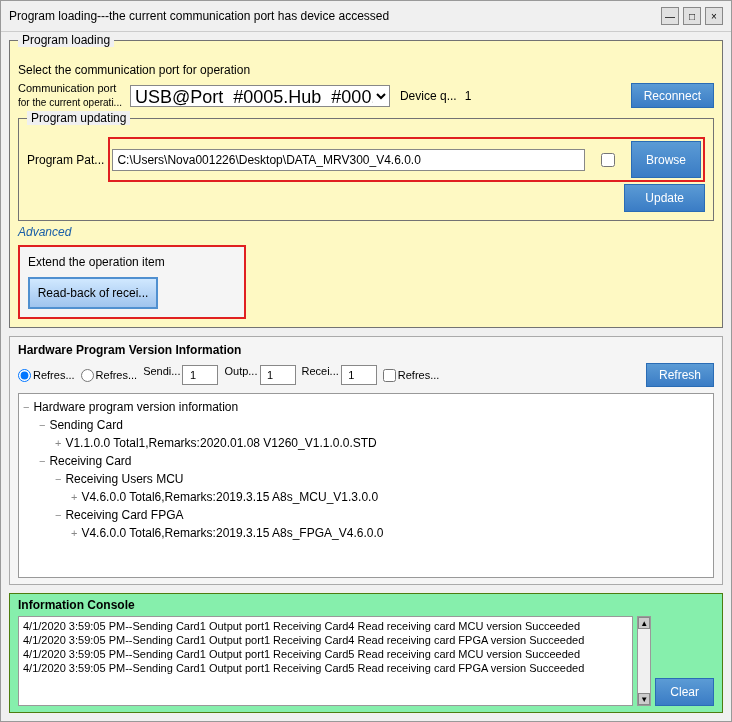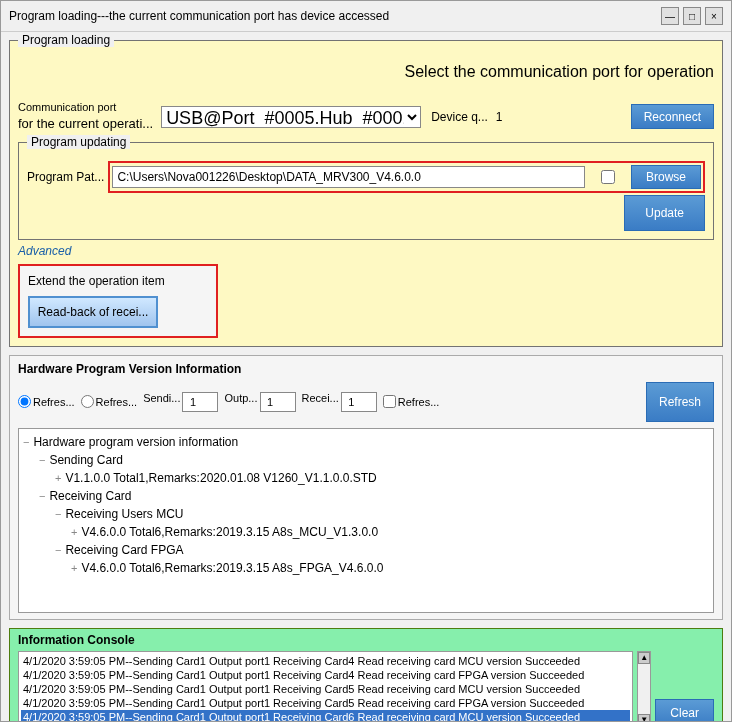--- a/index.html
+++ b/index.html
@@ -136,21 +136,21 @@
       margin-top: 4px;
       display: inline-block;
       font-style: italic;
     }
     .update-row {
       display: flex;
       justify-content: flex-end;
       margin-top: 2px;
     }
     .update-btn {
-      height: 36px;
+      height: 28px;
       padding: 0 20px;
     }
     
     .extend-box {
       border: 2px solid #e02020;
       padding: 8px;
       display: flex;
       flex-direction: column;
       gap: 6px;
       background: #f5f5f5;
@@ -302,25 +302,25 @@
     </div>
   </div>
 
   <div class="content">
 
     <div class="group-box">
       <span class="group-box-title">Program loading</span>
 
       
       <div style="margin-top:6px;">
-        <div style="font-size:16px; margin-bottom:19px;text-align:right;">Select the communication port for operation</div>
+        <div style="font-size:12px; margin-bottom:4px;">Select the communication port for operation</div>
         <div class="row">
           <div style="display:flex;flex-direction:column;margin-right:2px;">
             <span style="font-size:11px;line-height:1.4;">Communication port</span>
-            <span style="font-size:13px;line-height:1.4;">for the current operati...</span>
+            <span style="font-size:10px;line-height:1.4;">for the current operati...</span>
           </div>
           <select style="width:260px; height:22px; font-size:18px;">
             <option>USB@Port_#0005.Hub_#0001</option>
           </select>
           <div class="device-q">
             <span style="font-size:12px;">Device q...</span>
             <span style="font-size:12px;margin-left:4px;">1</span>
           </div>
           <button class="btn btn-blue reconnect-btn" style="margin-left:auto;">Reconnect</button>
         </div>
@@ -328,34 +328,34 @@
 
       
       <div class="group-box" style="margin-top:8px; padding-top:10px;">
         <span class="group-box-title">Program updating</span>
         <div class="program-updating-inner">
           <div class="program-path-row">
             <span class="program-path-label">Program Pat...</span>
             <div style="border:2px solid #e02020; display:flex; align-items:center; gap:16px; padding:2px; flex:1;">
               <input type="text" class="path-input" style="flex: 1 1 0%; height: 22px;" value="C:\Users\Nova001226\Desktop\DATA_MRV300_V4.6.0.0">
               <input type="checkbox" class="checkbox-small" style="">
-              <button class="btn btn-blue" style="height:24px; padding:0 14px;">Browse</button>
+              <button class="btn btn-blue" style="height:37px; padding:0 14px;">Browse</button>
             </div>
           </div>
           <div class="update-row">
             <button class="btn btn-blue update-btn">Update</button>
           </div>
         </div>
       </div>
 
       
       <a class="advanced-link" href="#">Advanced</a>
 
       
-      <div class="extend-box" style="margin-top:6px; width:200px;">
+      <div class="extend-box" style="margin-top:6px; width:228px;">
         <span class="extend-title">Extend the operation item</span>
         <button class="read-back-btn">Read-back of recei...</button>
       </div>
     </div>
 
     <div class="hw-section">
       <div class="hw-title">Hardware Program Version Information</div>
       <div class="hw-controls-row">
 
         <div class="radio-group">
@@ -381,21 +381,21 @@
         <div class="spin-group">
           <span class="spin-label">Recei...</span>
           <input type="number" value="1" min="1" style="">
         </div>
 
         <div style="display:flex;align-items:center;gap:2px;">
           <input type="checkbox" style="">
           <span class="checkbox-label">Refres...</span>
         </div>
 
-        <button class="btn btn-blue" style="height:40px; padding:0 12px; margin-left:auto;">Refresh</button>
+        <button class="btn btn-blue" style="height:24px; padding:0 12px; margin-left:auto;">Refresh</button>
       </div>
 
       <div class="tree-area">
         <div class="tree-node">
           <div class="tree-node-row">
             <span class="tree-dash">−</span>
             <span>Hardware program version information</span>
           </div>
         </div>
         <div class="tree-node tree-indent-1">
@@ -444,21 +444,20 @@
     </div>
 
     <div class="info-section">
       <div class="info-title">Information Console</div>
       <div class="info-body">
         <div class="info-log">
           <div class="log-line">4/1/2020 3:59:05 PM--Sending Card1 Output port1 Receiving Card4 Read receiving card MCU version Succeeded</div>
           <div class="log-line">4/1/2020 3:59:05 PM--Sending Card1 Output port1 Receiving Card4 Read receiving card FPGA version Succeeded</div>
           <div class="log-line">4/1/2020 3:59:05 PM--Sending Card1 Output port1 Receiving Card5 Read receiving card MCU version Succeeded</div>
           <div class="log-line">4/1/2020 3:59:05 PM--Sending Card1 Output port1 Receiving Card5 Read receiving card FPGA version Succeeded</div>
-          <div class="log-line selected">4/1/2020 3:59:05 PM--Sending Card1 Output port1 Receiving Card6 Read receiving card MCU version Succeeded</div>
         </div>
 
         <div style="width:14px; border:1px solid #999; background:#f0f0f0; display:flex; flex-direction:column; align-items:center;">
           <div style="width:12px;height:12px;background:#ccc;border:1px solid #888;cursor:pointer;display:flex;align-items:center;justify-content:center;font-size:8px;">▲</div>
           <div style="flex:1;"></div>
           <div style="width:12px;height:12px;background:#ccc;border:1px solid #888;cursor:pointer;display:flex;align-items:center;justify-content:center;font-size:8px;">▼</div>
         </div>
         <div class="info-actions">
           <button class="btn btn-blue clear-btn">Clear</button>
         </div>

